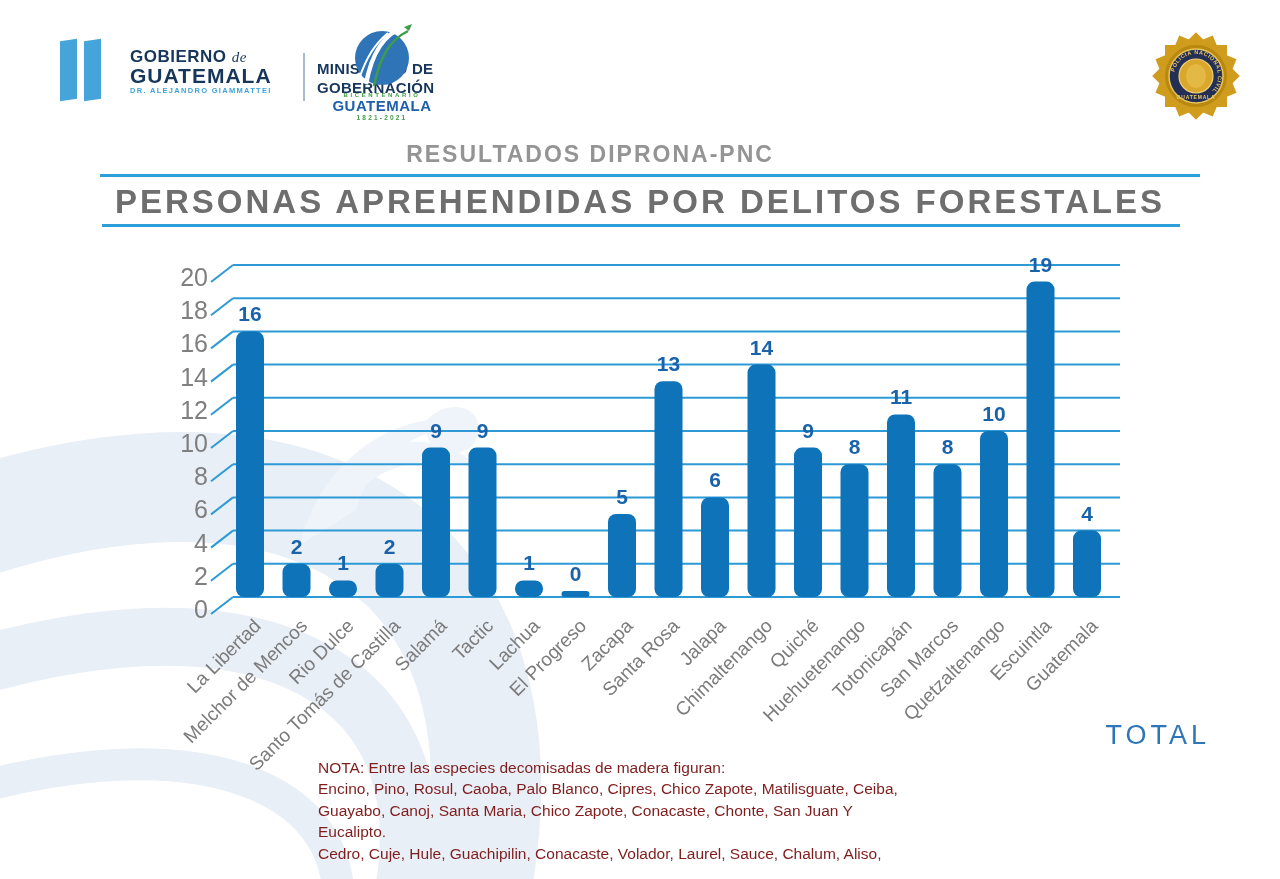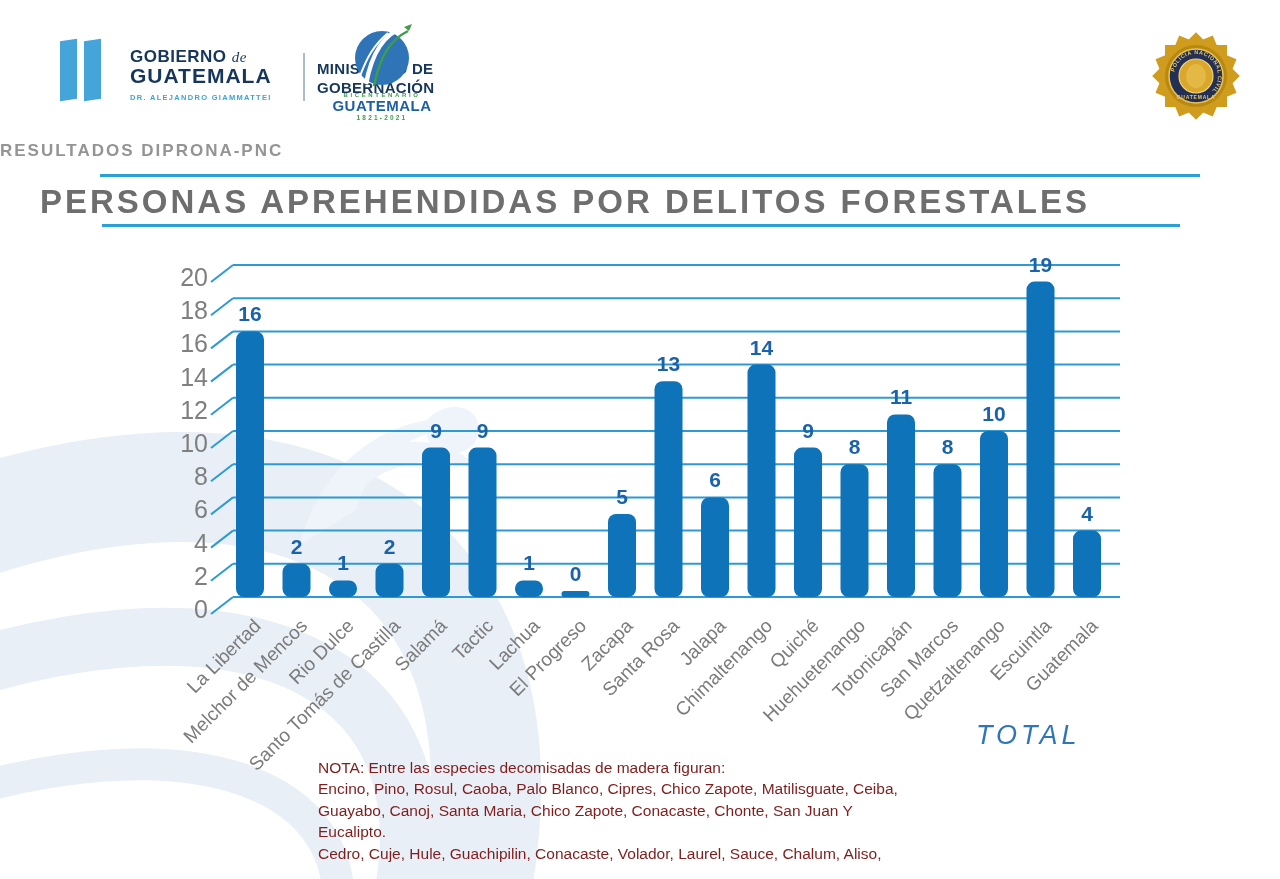--- a/index.html
+++ b/index.html
@@ -7,40 +7,40 @@
     position:relative;width:1280px;height:879px;background:#ffffff;
     overflow:hidden;font-family:"Liberation Sans","DejaVu Sans",sans-serif;
   }
 
   
   .gov-bar{position:absolute;width:17px;height:60px;background:#45a4d9;transform:skewY(-9deg);}
   .gov-text{position:absolute;left:130px;top:48px;color:#16365c;line-height:1.02;}
   .gov-line1{font-size:17px;font-weight:bold;letter-spacing:.5px;}
   .gov-de{font-size:15px;font-weight:normal;font-style:italic;font-family:"Liberation Serif",serif;}
   .gov-line2{font-size:21px;font-weight:bold;letter-spacing:1px;}
-  .gov-sub{font-size:7.5px;font-weight:bold;color:#3fa3da;letter-spacing:1.3px;margin-top:7px;}
+  .gov-sub{font-size:7.5px;font-weight:bold;color:#3fa3da;letter-spacing:1.3px;margin-top:0;}
   .hdr-divider{position:absolute;left:303px;top:53px;width:2px;height:48px;background:#a9bccd;}
   .ministerio{position:absolute;left:317px;top:60px;color:#16365c;font-size:15px;font-weight:bold;line-height:1.25;letter-spacing:.3px;}
 
   
-  .subtitle{position:absolute;left:0;top:141px;width:1180px;
-    font-size:17px;font-weight:bold;color:#949494;letter-spacing:2px;}
+  .subtitle{position:absolute;left:0;top:141px;width:1180px;text-align:center;
+    font-size:23px;font-weight:bold;color:#949494;letter-spacing:2px;}
   .rule{position:absolute;height:3px;background:#2a9fd8;}
-  .main-title{position:absolute;left:40px;top:183px;width:1200px;text-align:left;
+  .main-title{position:absolute;left:40px;top:183px;width:1200px;text-align:center;
     font-size:33px;font-weight:bold;color:#6e6e6e;letter-spacing:3px;white-space:nowrap;}
 
   
   #chart-svg{position:absolute;left:150px;top:245px;overflow:visible;}
 
   
   .note{position:absolute;left:318px;top:757px;width:600px;font-size:15.5px;
     color:#7f1d1d;line-height:1.38;}
 
   
-  .total-box{position:absolute;left:976px;top:720px;width:200px;text-align:left;font-style:italic;}
+  .total-box{position:absolute;left:1010px;top:720px;width:200px;text-align:right;}
   .total-label{font-size:27px;color:#2e76b7;letter-spacing:4px;font-weight:400;}
   .total-value{font-size:55px;font-weight:bold;color:#0b69b6;line-height:1.0;margin-top:2px;}
   .total-caption{font-size:28px;font-weight:bold;color:#0b69b6;margin-top:2px;}
 
   
   #pnc-badge{position:absolute;left:1146px;top:24px;}
   #bicentenario{position:absolute;left:326px;top:22px;}
   #watermark{position:absolute;left:0;top:0;}
 </style>
 </head>

